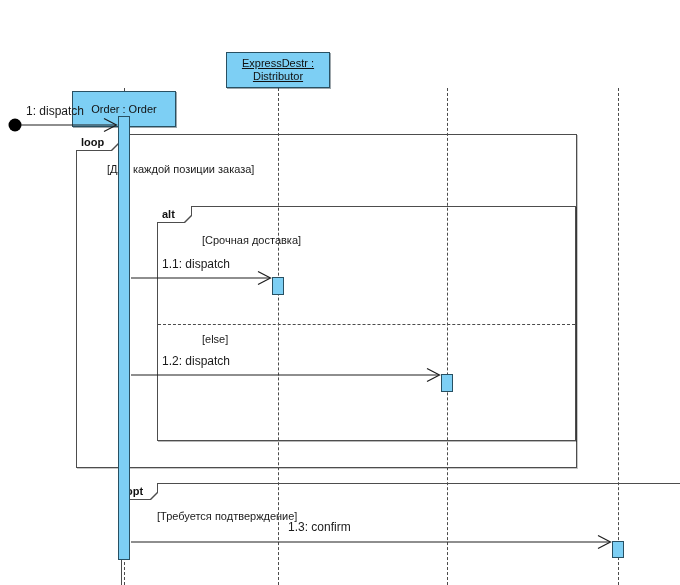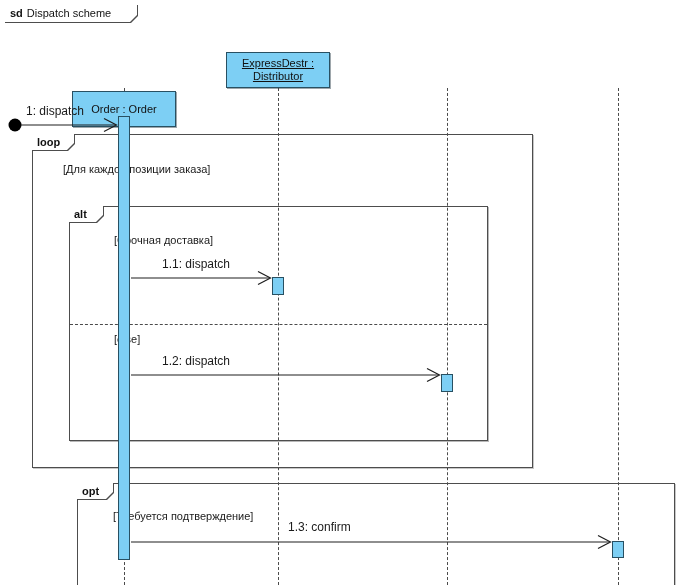--- a/index.html
+++ b/index.html
@@ -19,42 +19,36 @@
   .head{position:absolute;top:52px;width:104px;height:36px;box-sizing:border-box;
     background:var(--activation-fill);border:1.5px solid var(--shape-border);
     box-shadow:1px 1px 0 rgba(40,60,70,.45);
     display:flex;align-items:center;justify-content:center;text-align:center;
     font-size:11px;line-height:13px;padding:2px 11px;}
   
   .lifeline{position:absolute;top:88px;height:497px;width:0;
     border-left:1px dashed #4b4b4b;}
   
   .frame{position:absolute;border:1px solid var(--frame-border);box-sizing:border-box;
-    box-shadow:1px 1px 0 rgba(0,0,0,.22);background:transparent;}
+    box-shadow:1px 1px 0 rgba(0,0,0,.22);background:transparent;margin-left:44px;}
   .guard{position:absolute;font-size:11px;white-space:nowrap;color:#1a1a1a;}
   .separator{position:absolute;left:0;right:0;height:0;border-top:1px dashed #4b4b4b;}
   
   .act{position:absolute;width:12px;box-sizing:border-box;
     background:var(--activation-fill);border:1.5px solid var(--shape-border);}
   
   .msg-label{position:absolute;font-size:12px;white-space:nowrap;color:#1a1a1a;}
   
   #wires{position:absolute;left:0;top:0;pointer-events:none;}
 </style>
 </head>
 <body>
 
 <div id="canvas">
 
-  <div class="pent" style="left:5px;top:5px;width:133px;height:18px;">
-    <div class="pent-in">
-      <span class="kw">sd</span>
-      <span style="margin-left:4px;">Dispatch scheme</span>
-    </div>
-  </div>
 
   <div class="lifeline" style="left:124px;"></div>
   <div class="lifeline" style="left:278px;"></div>
   <div class="lifeline" style="left:447px;"></div>
   <div class="lifeline" style="left:618px;"></div>
 
   <div class="head" style="left:72px;margin-top:39px;">
     <span>Order : Order</span>
   </div>
   <div class="head" style="left:226px;text-decoration:underline;">

